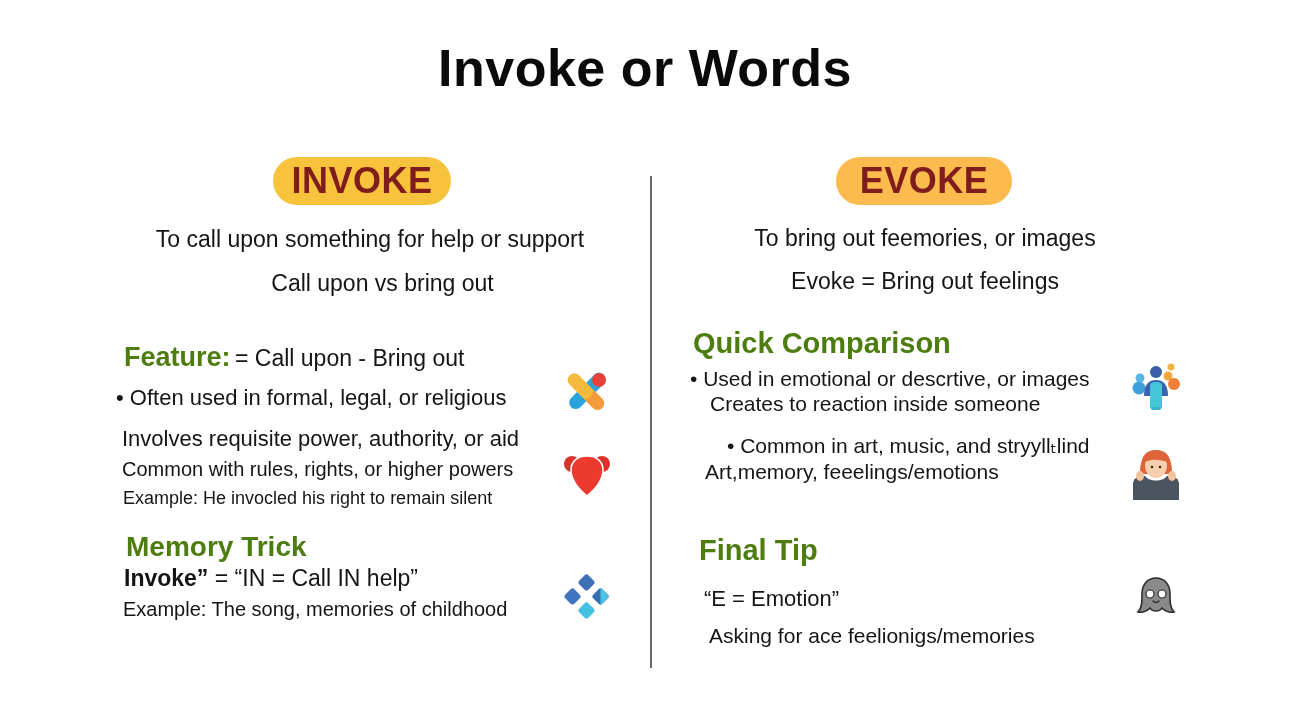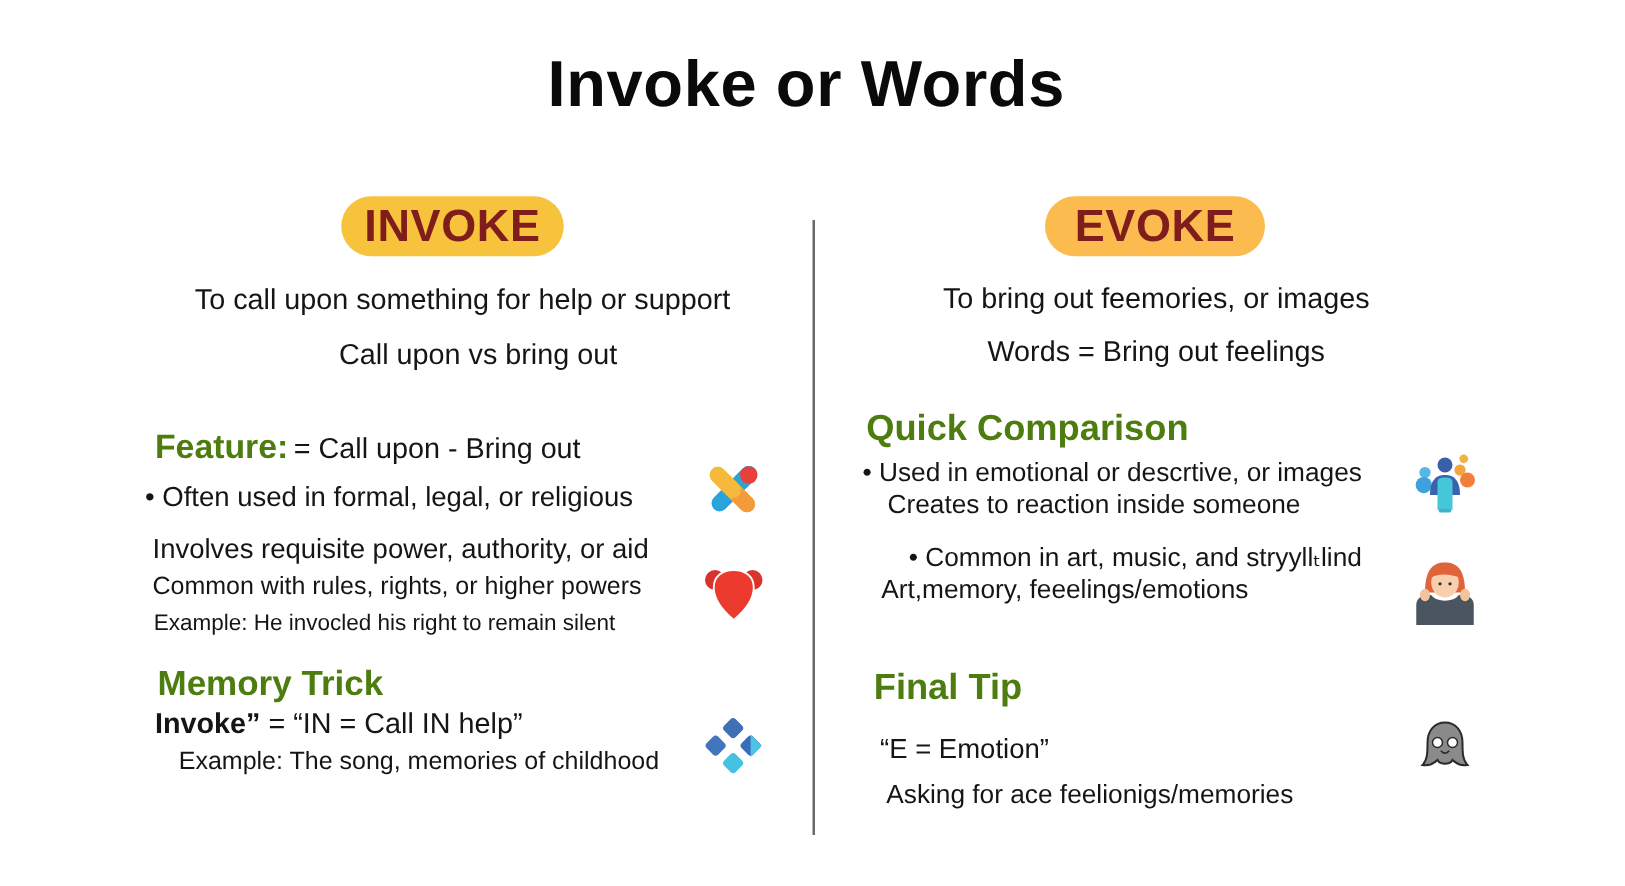--- a/index.html
+++ b/index.html
@@ -54,21 +54,21 @@
   </div>
   <div class="text body20" style="left:116px; top:385px; font-size:22px;">• Often used in formal, legal, or religious</div>
   <div class="text" style="left:122px; top:426px; font-size:22px;">Involves requisite power, authority, or aid</div>
   <div class="text body20" style="left:122px; top:458px; font-size:20px;">Common with rules, rights, or higher powers</div>
   <div class="text body18" style="left:123px; top:488px;">Example: He invocled his right to remain silent</div>
 
   <div class="text heading" style="left:126px; top:531px; font-size:28px;">Memory Trick</div>
   <div class="text" style="left:124px; top:565px; font-size:23px;">
     <span class="bold">Invoke”</span><span> = “IN = Call IN help”</span>
   </div>
-  <div class="text body20" style="left:123px; top:598px; font-size:20px;margin-left:20px;">Example: The song, memories of childhood</div>
+  <div class="text body20" style="left:123px; top:598px; font-size:20px;">Example: The song, memories of childhood</div>
 
   <svg class="icon" style="left:564px; top:370px;" width="46" height="44" viewBox="0 0 46 44">
     <rect x="16" y="-2" width="13" height="46" rx="6.5" transform="rotate(45 23 22)" fill="#29a3dc"></rect>
     <rect x="16" y="-2" width="13" height="22" rx="6.5" transform="rotate(45 23 22)" fill="#29a3dc"></rect>
     <rect x="16" y="-2" width="13" height="46" rx="6.5" transform="rotate(-45 23 22)" fill="#f0c23a"></rect>
     <rect x="16" y="22" width="13" height="22" rx="6.5" transform="rotate(-45 23 22)" fill="#f39b3a"></rect>
     <circle cx="35" cy="10" r="7" fill="#e8413a"></circle>
     <rect x="16" y="-2" width="13" height="30" rx="6.5" transform="rotate(-45 23 22)" fill="#f5b93c"></rect>
   </svg>
 
@@ -84,21 +84,21 @@
     <rect x="31" y="16" width="13" height="13" rx="3" transform="rotate(45 37.5 22.5)" fill="#3a6db8"></rect>
     <path d="M37.5 13.5 L46.5 22.5 L37.5 31.5 Z" fill="#4fc3e6"></path>
     <rect x="17" y="30" width="13" height="13" rx="3" transform="rotate(45 23.5 36.5)" fill="#45c1e2"></rect>
   </svg>
 </section>
 
 <section>
   <div class="pill pill-evoke">EVOKE</div>
 
   <div class="text sub1 center" style="left:700px; top:225px; width:450px;">To bring out feemories, or images</div>
-  <div class="text sub1 center" style="left:700px; top:268px; width:450px;">Words = Bring out feelings</div>
+  <div class="text sub1 center" style="left:700px; top:268px; width:450px;">Evoke = Bring out feelings</div>
 
   <div class="text heading" style="left:693px; top:327px; font-size:29px;">Quick Comparison</div>
   <div class="text" style="left:690px; top:367px; font-size:21px;">• Used in emotional or descrtive, or images</div>
   <div class="text" style="left:710px; top:392px; font-size:21px;">Creates to reaction inside someone</div>
   <div class="text" style="left:698px; top:434px; font-size:21px;margin-left:29px;">• Common in art, music, and stryyllₜlind</div>
   <div class="text" style="left:705px; top:460px; font-size:21px;">Art,memory, feeelings/emotions</div>
 
   <div class="text heading" style="left:699px; top:534px; font-size:29px;">Final Tip</div>
   <div class="text" style="left:704px; top:586px; font-size:22px;">“E = Emotion”</div>
   <div class="text" style="left:709px; top:624px; font-size:21px;">Asking for ace feelionigs/memories</div>

